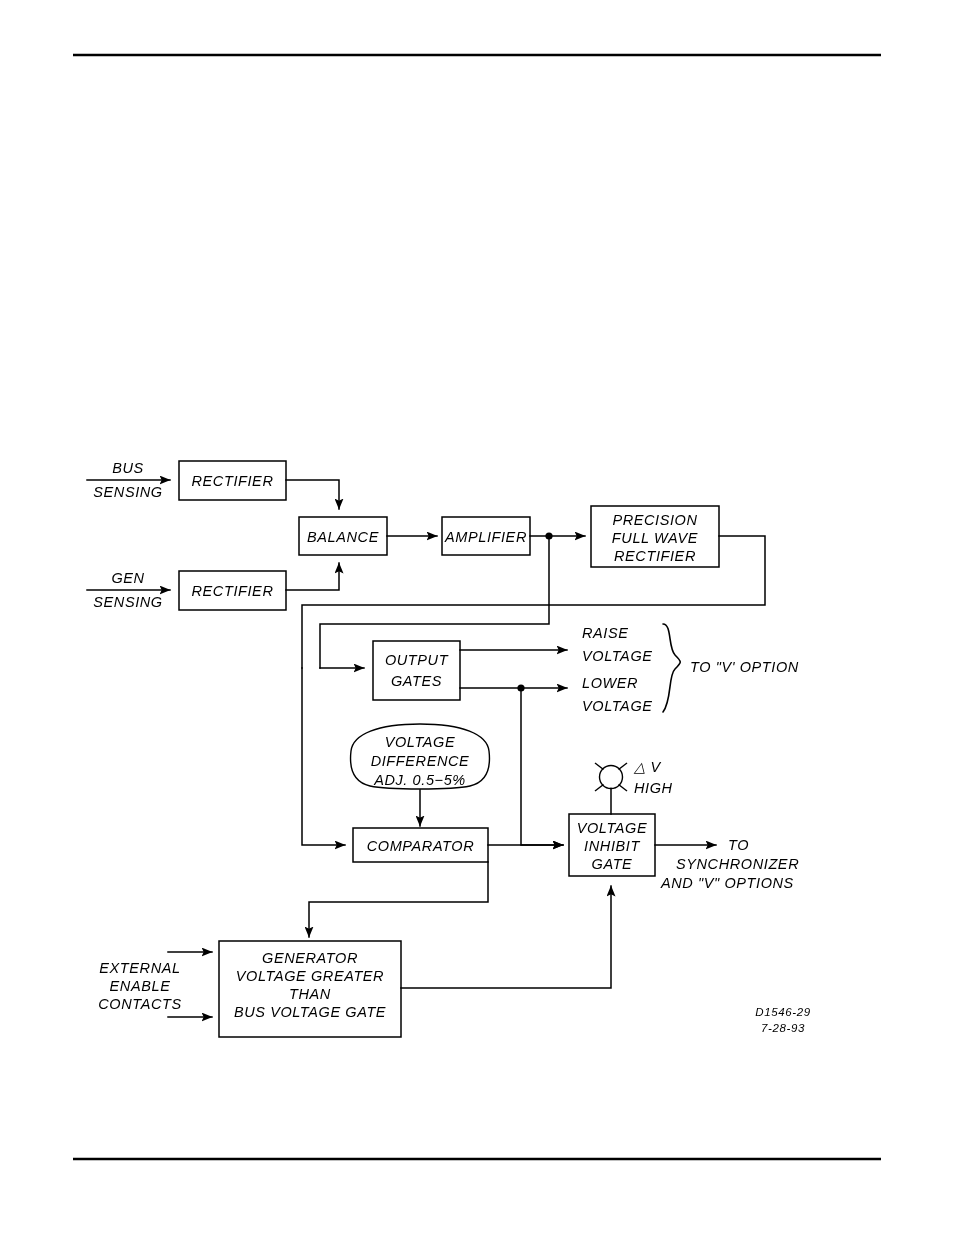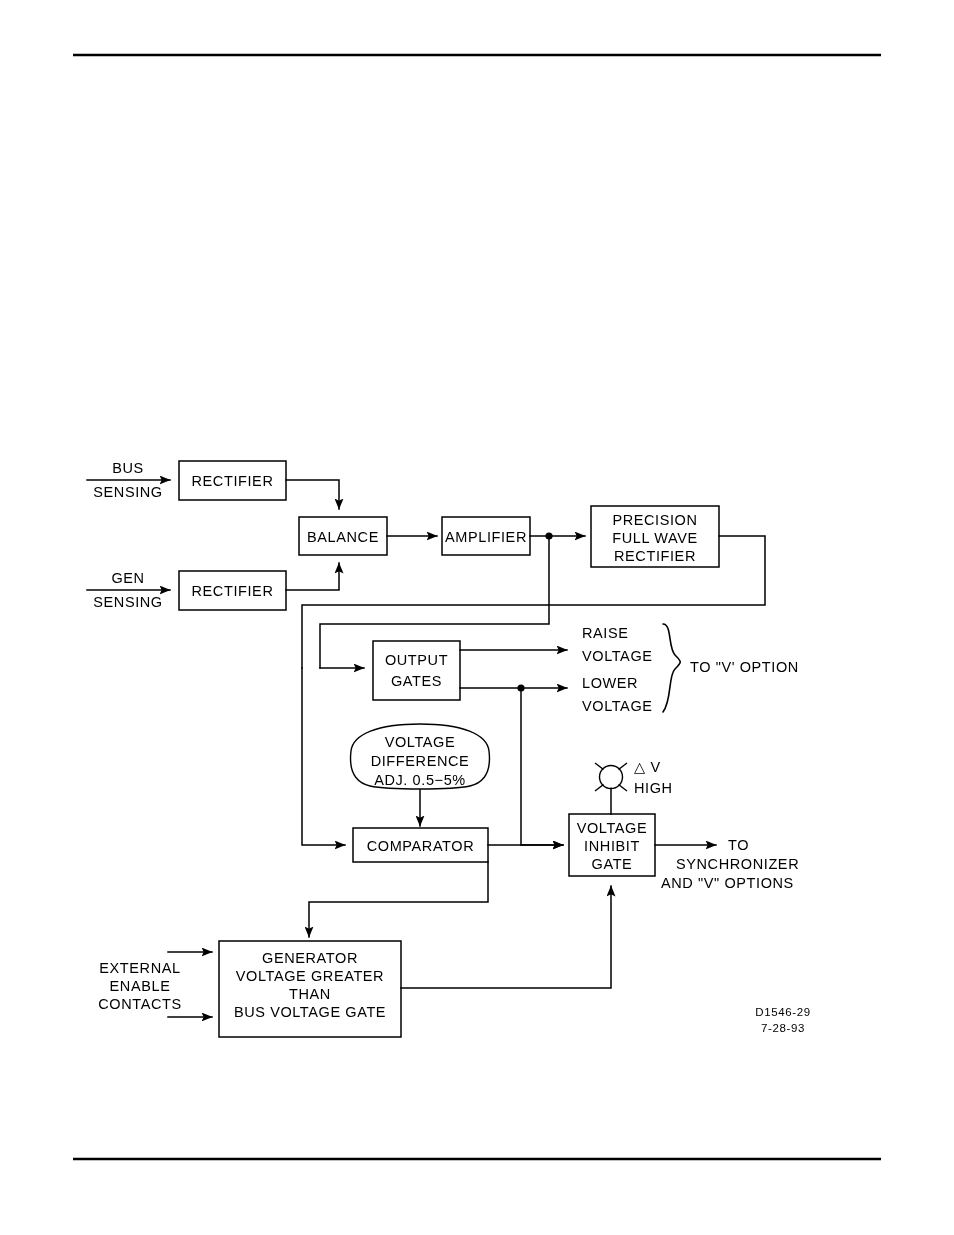--- a/index.html
+++ b/index.html
@@ -14,20 +14,21 @@
     position: relative;
     font-family: "Liberation Sans", sans-serif;
     color: #000000;
     overflow: hidden;
   }
   #page {
     position: absolute;
     left: 0; top: 0;
     width: 954px;
     height: 1235px;
+    font-style: italic;
   }
   svg#diagram {
     position: absolute;
     left: 0; top: 0;
     width: 954px;
     height: 1235px;
   }
   svg#diagram text {
     font-family: "Liberation Sans", sans-serif;
     fill: #000000;

